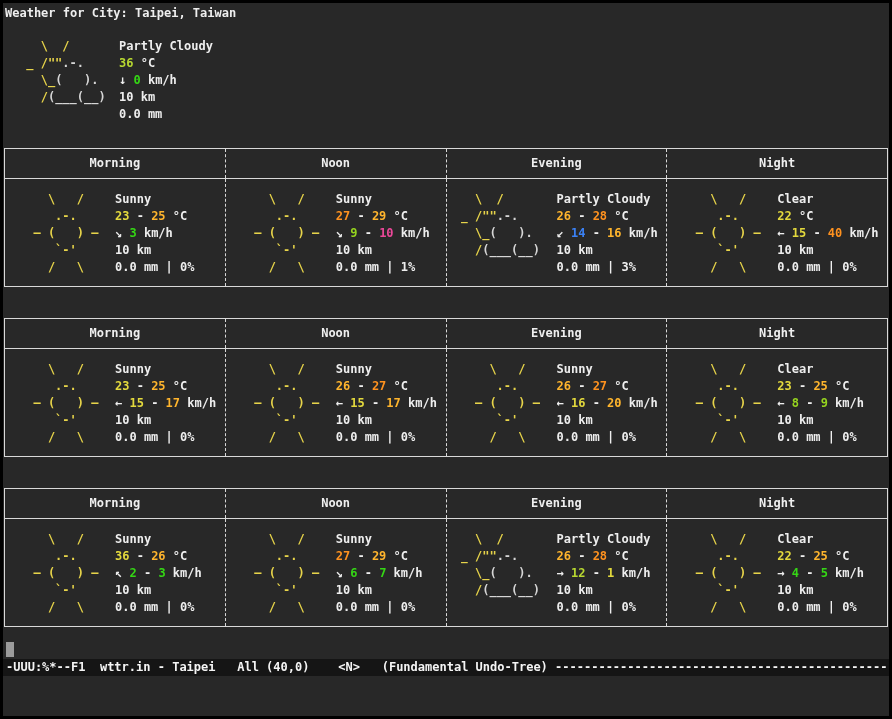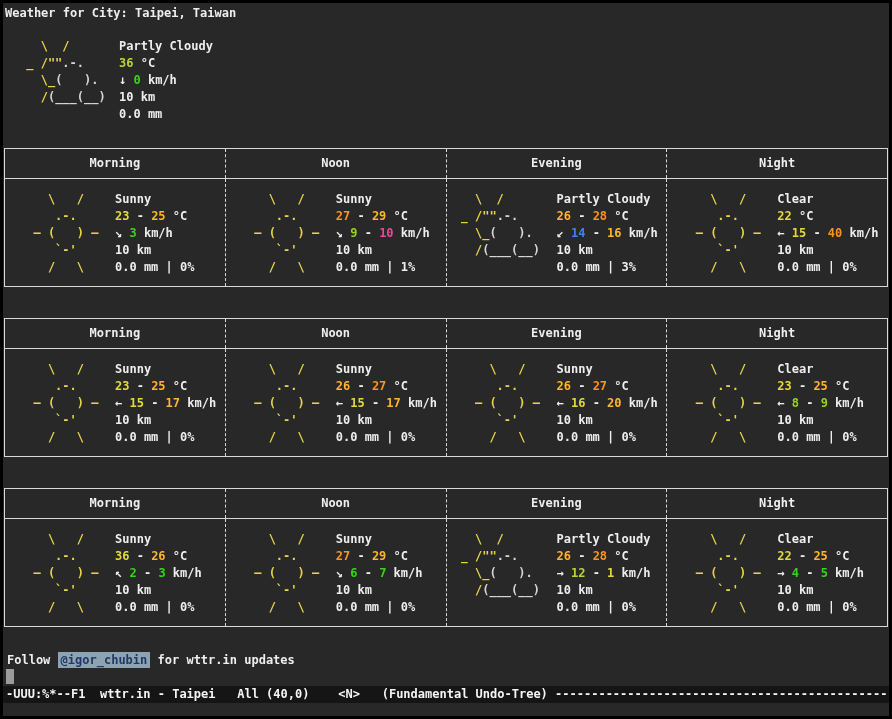--- a/index.html
+++ b/index.html
@@ -290,18 +290,17 @@
                 <div class="ln"><span style="color: rgb(238, 238, 238);">→ </span><span style="color: rgb(53, 214, 21);">4</span><span style="color: rgb(238, 238, 238);"> - </span><span style="color: rgb(53, 214, 21);">5</span><span style="color: rgb(238, 238, 238);"> km/h</span></div>
                 <div class="ln"><span style="color: rgb(238, 238, 238);">10 km</span></div>
                 <div class="ln"><span style="color: rgb(238, 238, 238);">0.0 mm | 0%</span></div>
               </div>
             </div>
           </div>
         </div>
       </section>
     </div>
 
-  <div class="footer"><span>Follow </span><span class="handle" style="background: rgb(142, 163, 178); color: rgb(31, 58, 102);">@igor_chubin</span><span> for wttr.in updates</span></div>
 
   <div class="cursor" style="background: rgb(155, 155, 155);"></div>
 
   <div class="modeline" style="background: rgb(21, 21, 21); color: rgb(245, 245, 245);">-UUU:%*--F1  wttr.in - Taipei   All (40,0)    &lt;N&gt;   (Fundamental Undo-Tree) --------------------------------------------------</div>
 </div>
 
 </body></html>

